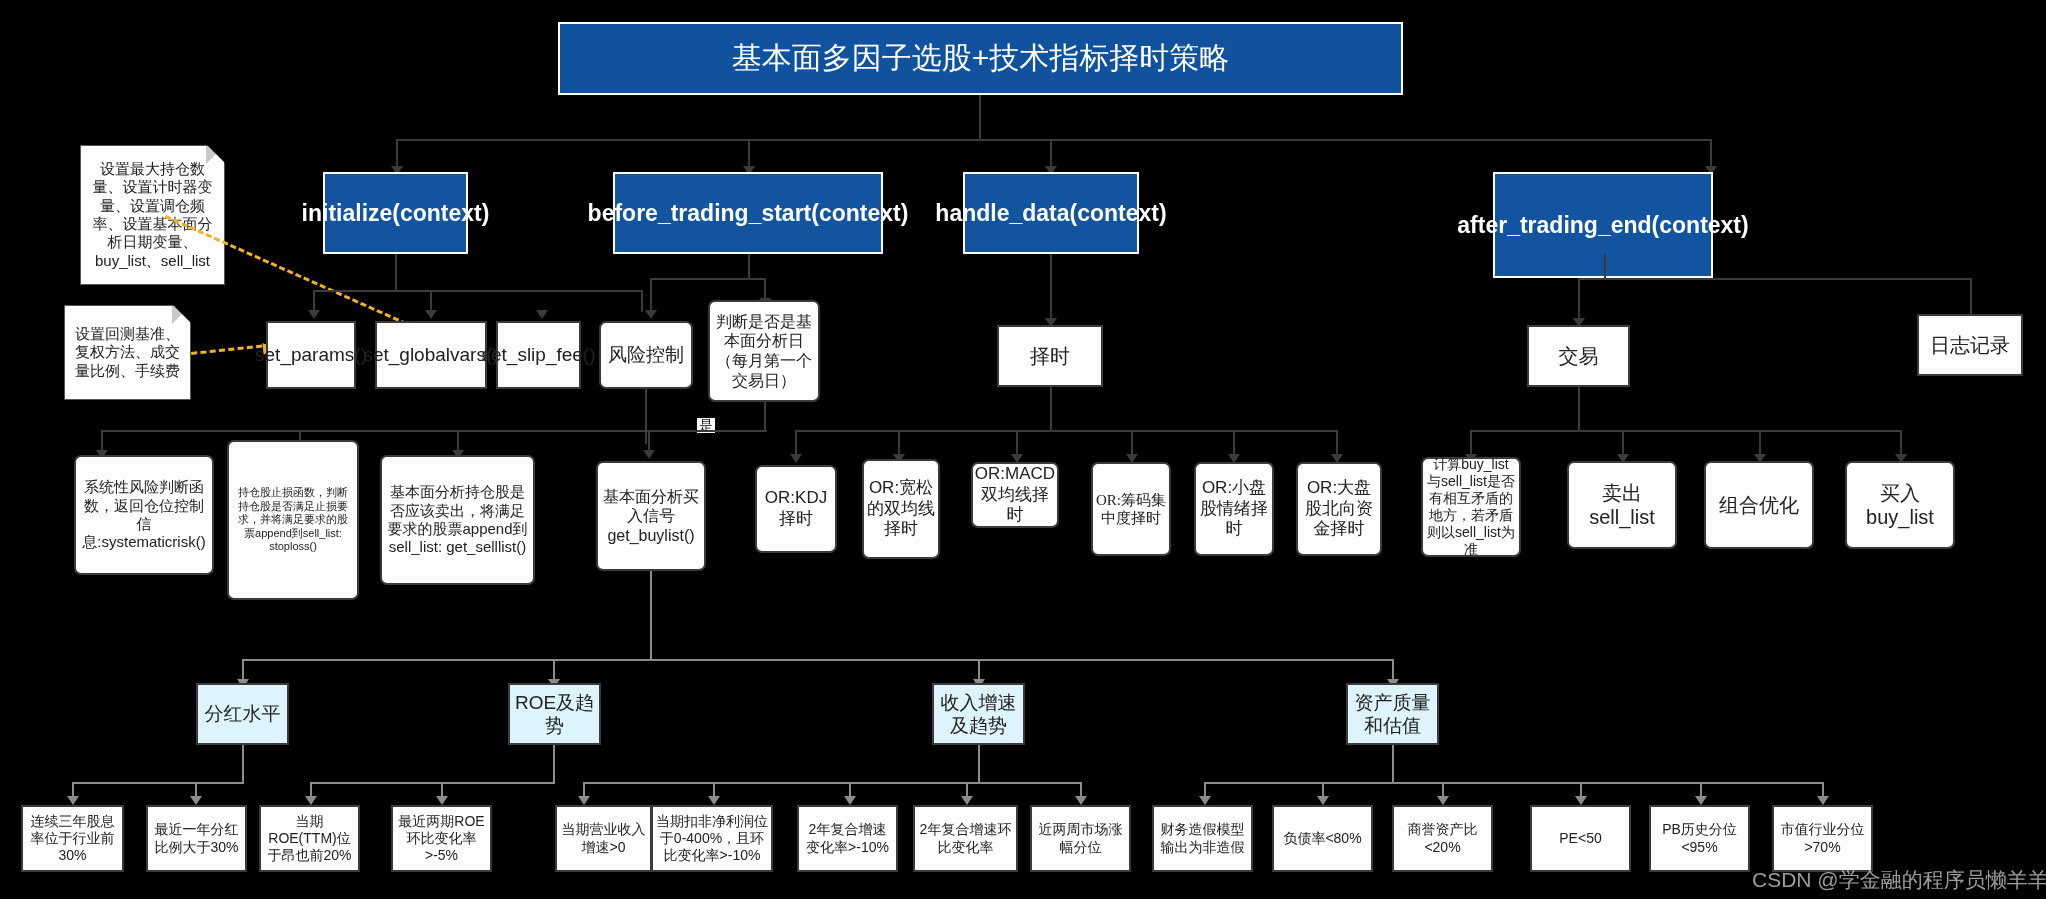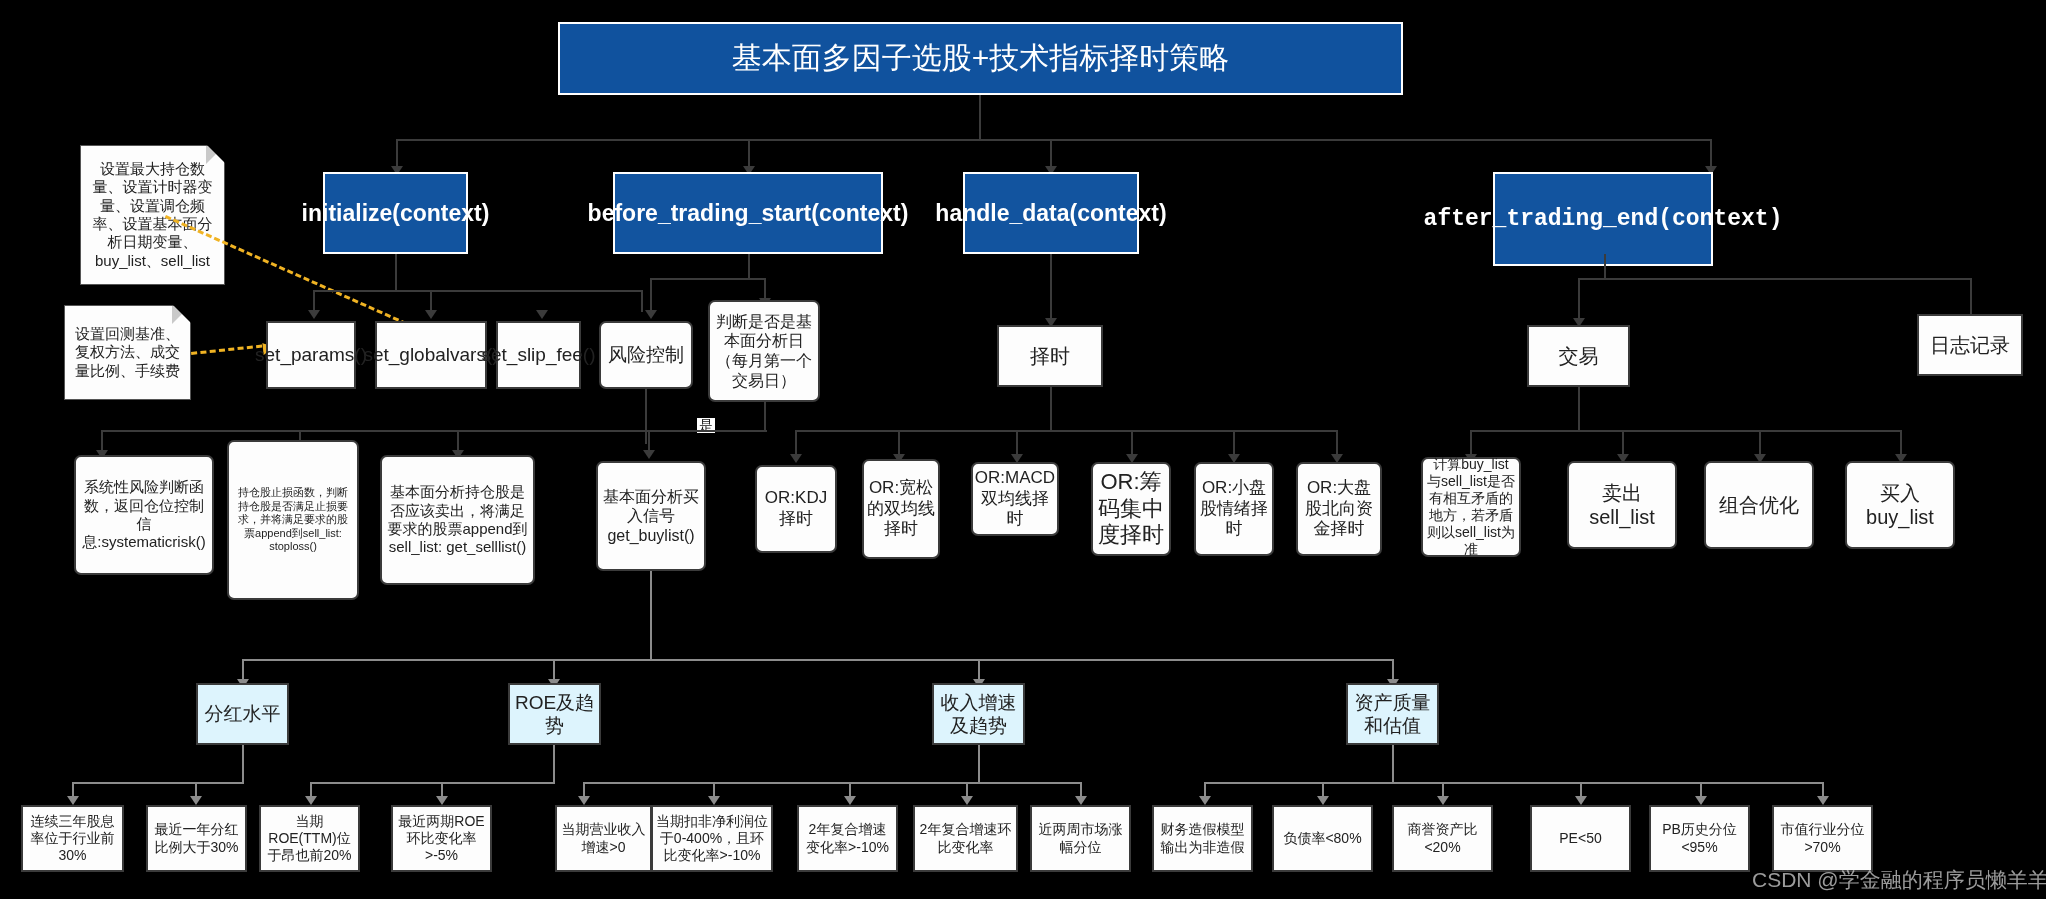--- a/index.html
+++ b/index.html
@@ -58,21 +58,21 @@
 
   <div class="node blue" style="left:323px;top:172px;width:145px;height:82px;font-size:23px;">
     <span>initialize(context)</span>
   </div>
   <div class="node blue" style="left:613px;top:172px;width:270px;height:82px;font-size:23px;">
     <span>before_trading_start(context)</span>
   </div>
   <div class="node blue" style="left:963px;top:172px;width:176px;height:82px;font-size:23px;">
     <span>handle_data(context)</span>
   </div>
-  <div class="node blue" style="left:1493px;top:172px;width:220px;height:94px;font-size:23px;font-family:Liberation Mono, monospace;">
+  <div class="node blue" style="left:1493px;top:172px;width:220px;height:106px;font-size:23px;">
     <span>after_trading_end(context)</span>
   </div>
 
   <div class="node note" style="left:80px;top:145px;width:145px;height:140px;font-size:15px;padding:3px 5px;">
     <span class="fold"></span>
     <span>设置最大持仓数量、设置计时器变量、设置调仓频率、设置基本面分析日期变量、buy_list、sell_list</span>
   </div>
   <div class="node note" style="left:64px;top:305px;width:127px;height:95px;font-size:15px;padding:3px 5px;">
     <span class="fold"></span>
     <span>设置回测基准、复权方法、成交量比例、手续费</span>
@@ -190,24 +190,24 @@
   <div class="node white-r" style="left:596px;top:461px;width:110px;height:110px;font-size:16px;padding:18px 4px;">
     <span>基本面分析买入信号 get_buylist()</span>
   </div>
 
   <div class="node white-r" style="left:755px;top:465px;width:82px;height:88px;font-size:17px;padding:2px 3px;">
     <span>OR:KDJ择时</span>
   </div>
   <div class="node white-r" style="left:862px;top:459px;width:78px;height:100px;font-size:17px;padding:2px 3px;">
     <span>OR:宽松的双均线择时</span>
   </div>
-  <div class="node white-r" style="left:971px;top:462px;width:88px;height:74px;font-size:17px;padding:2px 3px;">
+  <div class="node white-r" style="left:971px;top:462px;width:88px;height:66px;font-size:17px;padding:2px 3px;">
     <span>OR:MACD双均线择时</span>
   </div>
-  <div class="node white-r" style="left:1091px;top:462px;width:80px;height:94px;font-size:22px;padding:2px 3px;">
+  <div class="node white-r" style="left:1091px;top:462px;width:80px;height:94px;font-size:15px;padding:2px 3px;font-family:Liberation Serif, serif;">
     <span>OR:筹码集中度择时</span>
   </div>
   <div class="node white-r" style="left:1194px;top:462px;width:80px;height:94px;font-size:17px;padding:2px 3px;">
     <span>OR:小盘股情绪择时</span>
   </div>
   <div class="node white-r" style="left:1296px;top:462px;width:86px;height:94px;font-size:17px;padding:2px 3px;">
     <span>OR:大盘股北向资金择时</span>
   </div>
 
   <div class="node white-r" style="left:1421px;top:457px;width:100px;height:100px;font-size:14px;padding:2px 4px;">

